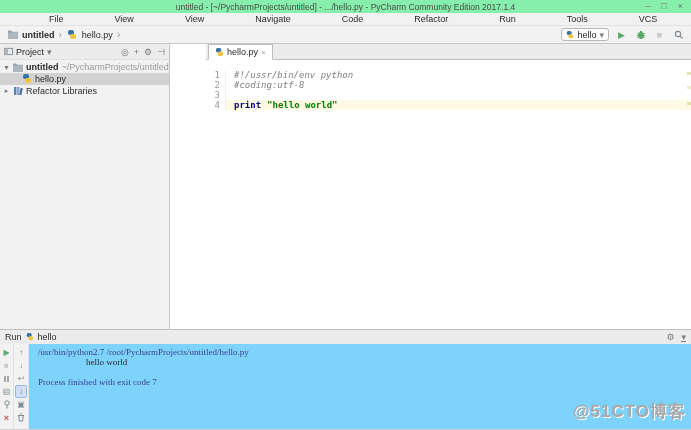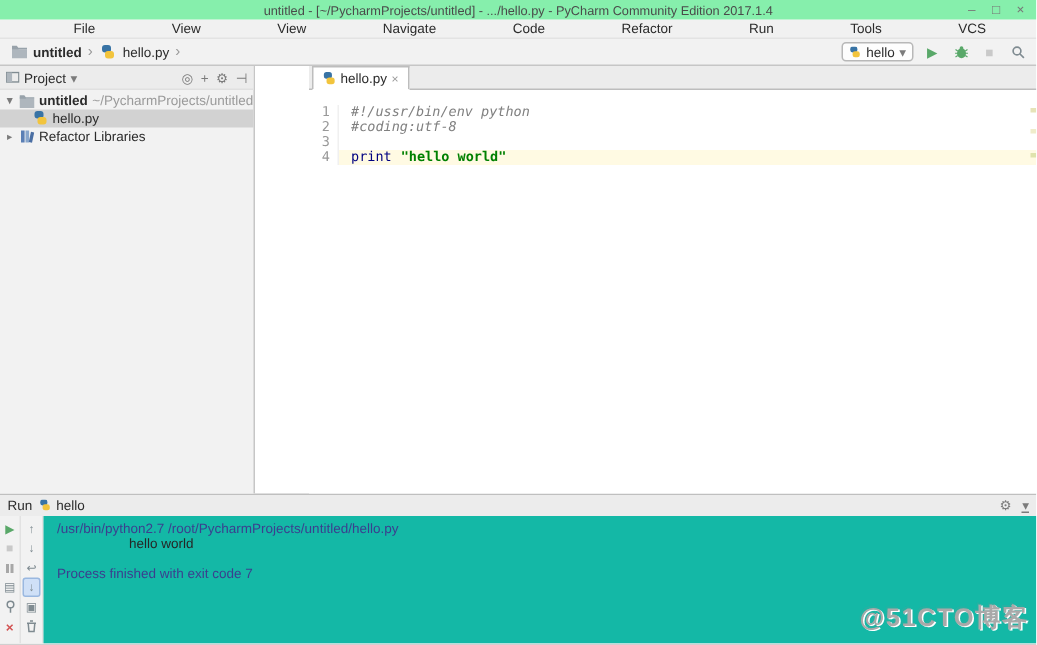--- a/index.html
+++ b/index.html
@@ -65,41 +65,41 @@
     border:1px solid #bdbdbd; border-bottom:1px solid #ffffff;
     display:flex; align-items:center; gap:3px; padding:0 6px; color:#2b2b2b;
   }
   .tab-close { color:#9a9a9a; font-size:8px; }
   .editor-body { flex:1; position:relative; overflow:hidden; padding-top:10px; font-family:"DejaVu Sans Mono", monospace; font-size:9px; }
   .code-row { display:flex; height:10px; line-height:10px; }
   .gutter-cell { width:20px; flex:0 0 auto; text-align:right; padding-right:5px; color:#999; background:#fff; border-right:1px solid #f0f0f0; }
   .code-cell { flex:1; padding-left:8px; white-space:pre; min-width:0; }
   .code-row.current .code-cell { background:var(--current-line,#fffae3); }
   .cmt { color:var(--comment,#808080); font-style:italic; }
-  .kw { color:var(--keyword,#000080); font-weight:normal; margin-right:6px;text-align:center; }
+  .kw { color:var(--keyword,#000080); font-weight:bold; margin-right:6px;text-align:center; }
   .str { color:var(--string,#008000); font-weight:bold; }
   .stripe { position:absolute; top:0; right:0; width:4px; height:100%; }
   .stripe-mark { position:absolute; right:0; width:4px; height:3px; background:#e6e3b8; }
   .stripe-mark.m1 { top:12px; } .stripe-mark.m2 { top:26px; background:#efeccb; } .stripe-mark.m3 { top:42px; background:#dfe3ad; }
   
   .run-panel { height:100px; border-top:1px solid #bfbfbf; display:flex; flex-direction:column; background:#fff; }
   .run-header { height:14px; background:#ececec; display:flex; align-items:center; gap:4px; padding:0 5px; color:#2b2b2b; }
   .run-header-right { margin-left:auto; display:flex; gap:7px; color:#7b7b7b; align-items:center; }
   .run-body { flex:1; display:flex; min-height:0; }
   .run-toolbar { width:29px; background:#f2f2f2; border-right:1px solid #e2e2e2; display:flex; }
   .rt-col { width:14px; display:flex; flex-direction:column; align-items:center; padding-top:2px; }
   .rt-col.first { border-right:1px solid #e2e2e2; }
   .rt-icon { width:12px; height:13px; display:flex; align-items:center; justify-content:center; font-size:8px; color:#7f8b91; }
   .rt-icon.play { color:var(--run-green,#59a869); font-size:8px; }
   .rt-icon.stop { color:#c9c9c9; }
   .rt-icon.close-red { color:#d25252; font-weight:bold; font-size:9px; }
   .rt-icon.selected { background:#cfe0f7; border:1px solid #9ab8e0; border-radius:2px; }
   .pause-bars { display:flex; gap:1px; }
   .pause-bars i { display:block; width:2px; height:6px; background:#a7a7a7; }
-  .console { flex:1; padding:3px 0 0 9px; font-family:Liberation Sans, sans-serif; font-size:9px; line-height:10px; background:#14b8a6; }
+  .console { flex:1; padding:3px 0 0 9px; font-family:Liberation Serif, serif; font-size:9px; line-height:10px; background:#7dd3fc; }
   .console div { min-height:10px; white-space:pre; }
   .c-cmd  { color:var(--console-system,#3b3f8f); }
   .c-out  { color:#262626;margin-left:48px; }
   .c-sys  { color:var(--console-system,#3b3f8f); }
   .c-blank { }
   
   .watermark {
     position:absolute; right:5px; bottom:6px; font-size:17px; font-weight:bold;
     color:#a9a9a9; text-shadow:1px 1px 0 #fff, -1px -1px 0 #8f8f8f22; letter-spacing:1px;
     font-family:"Liberation Sans", sans-serif;

